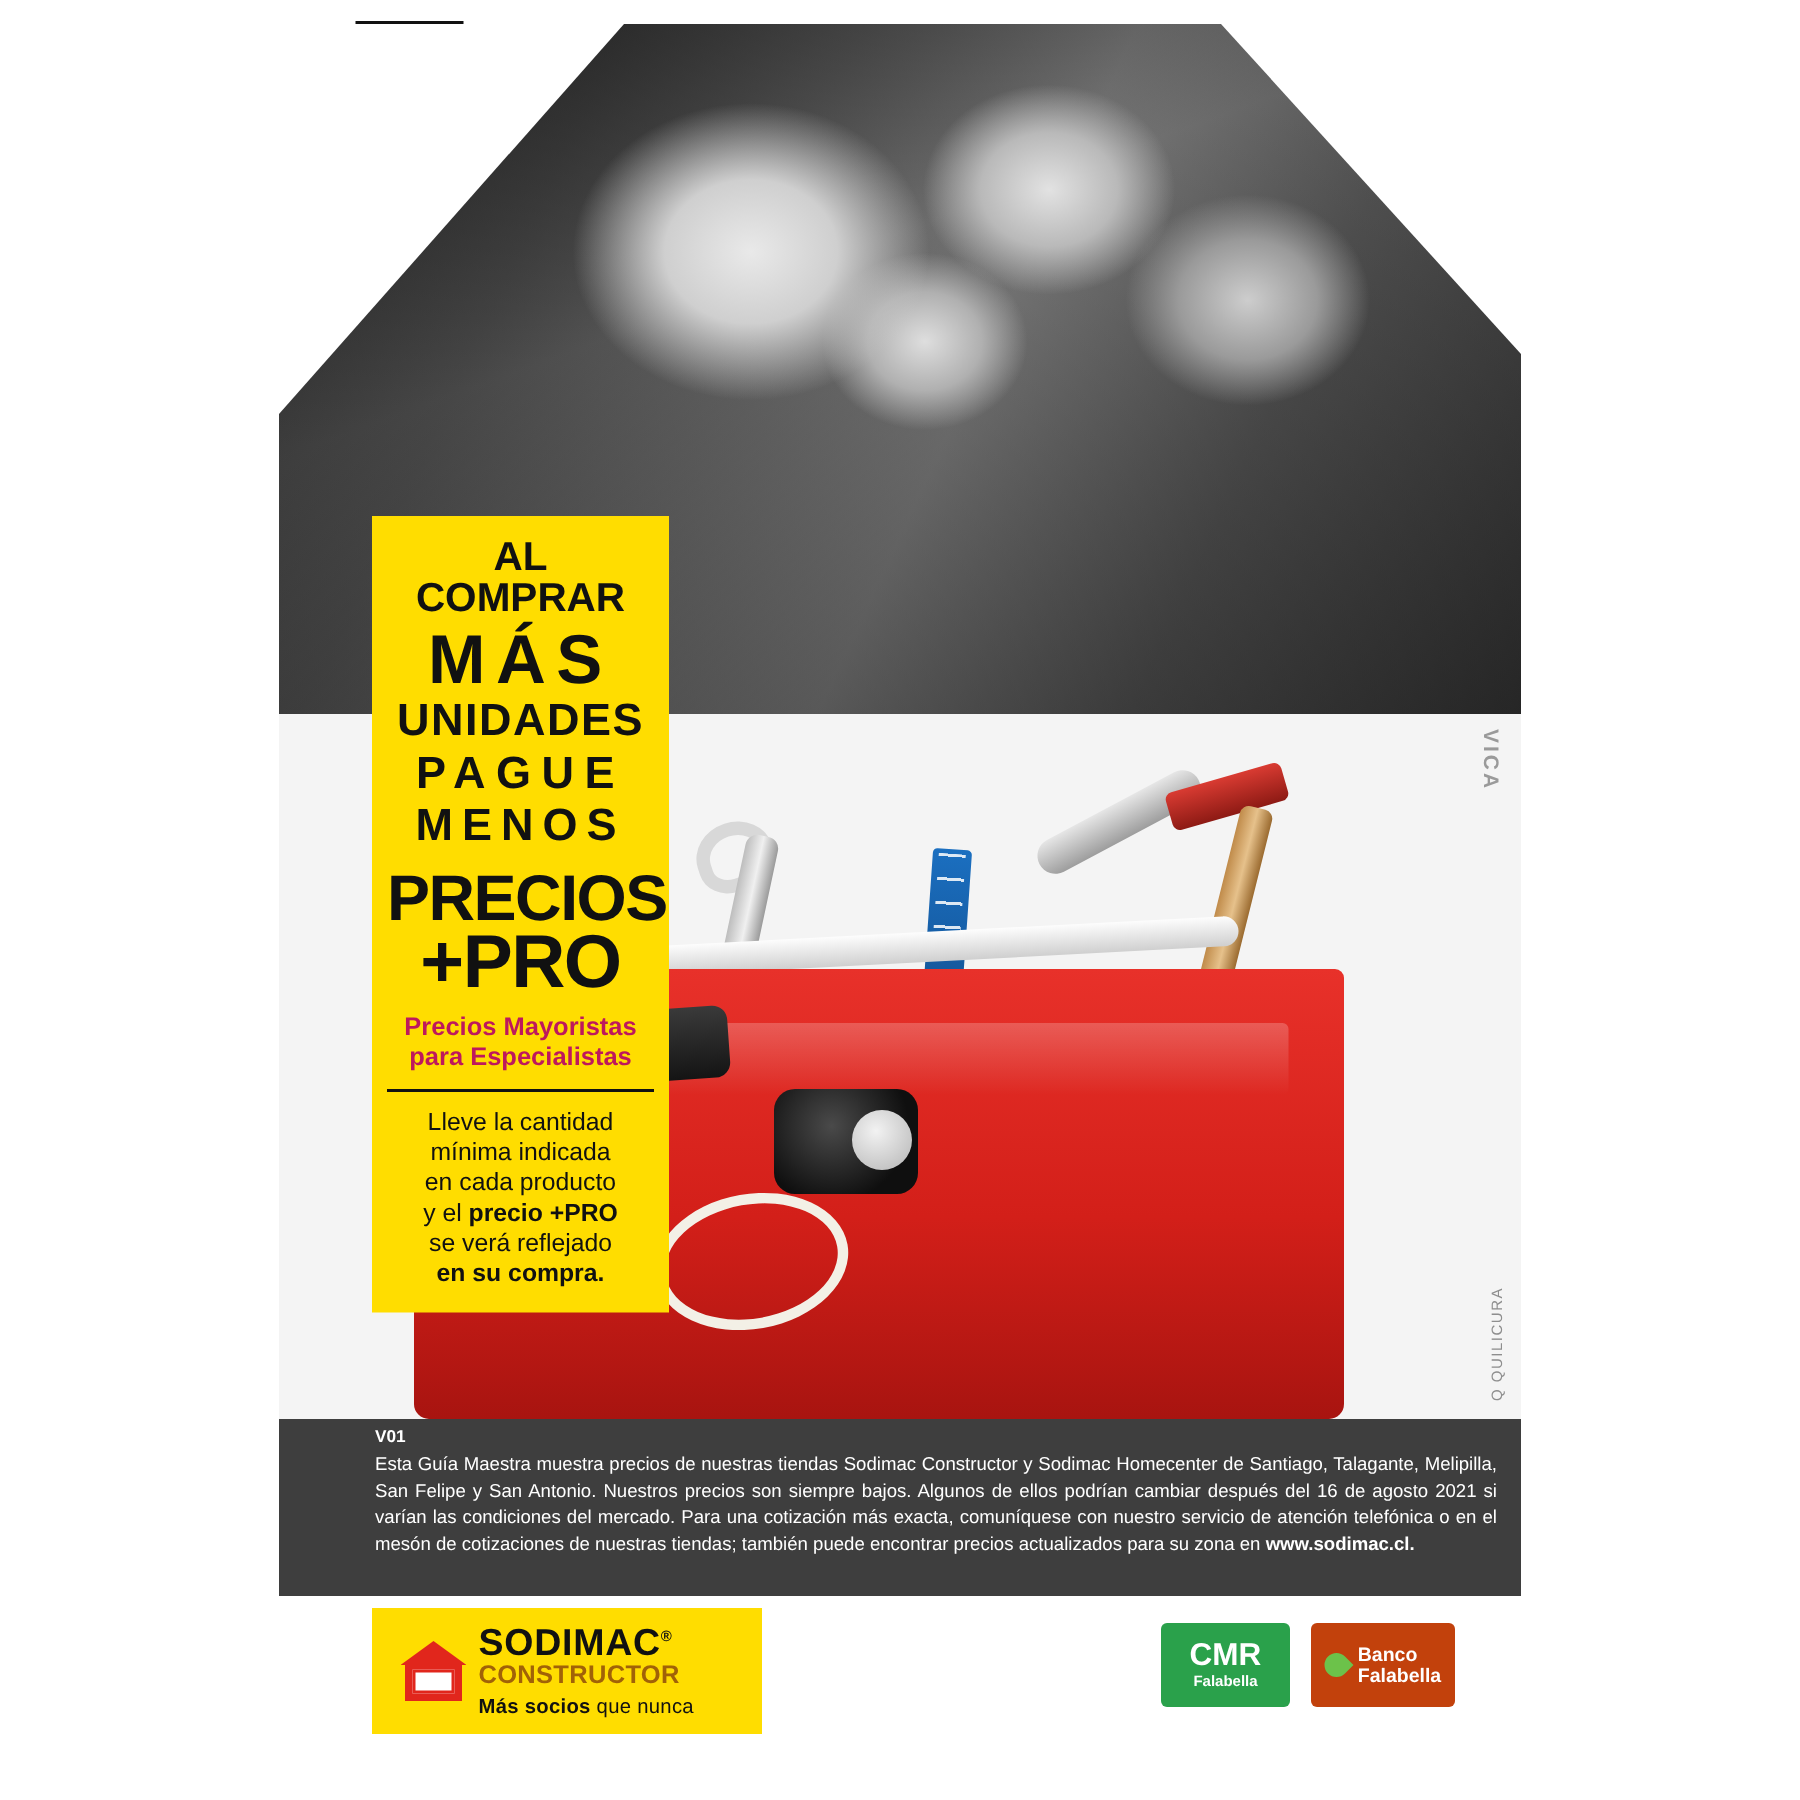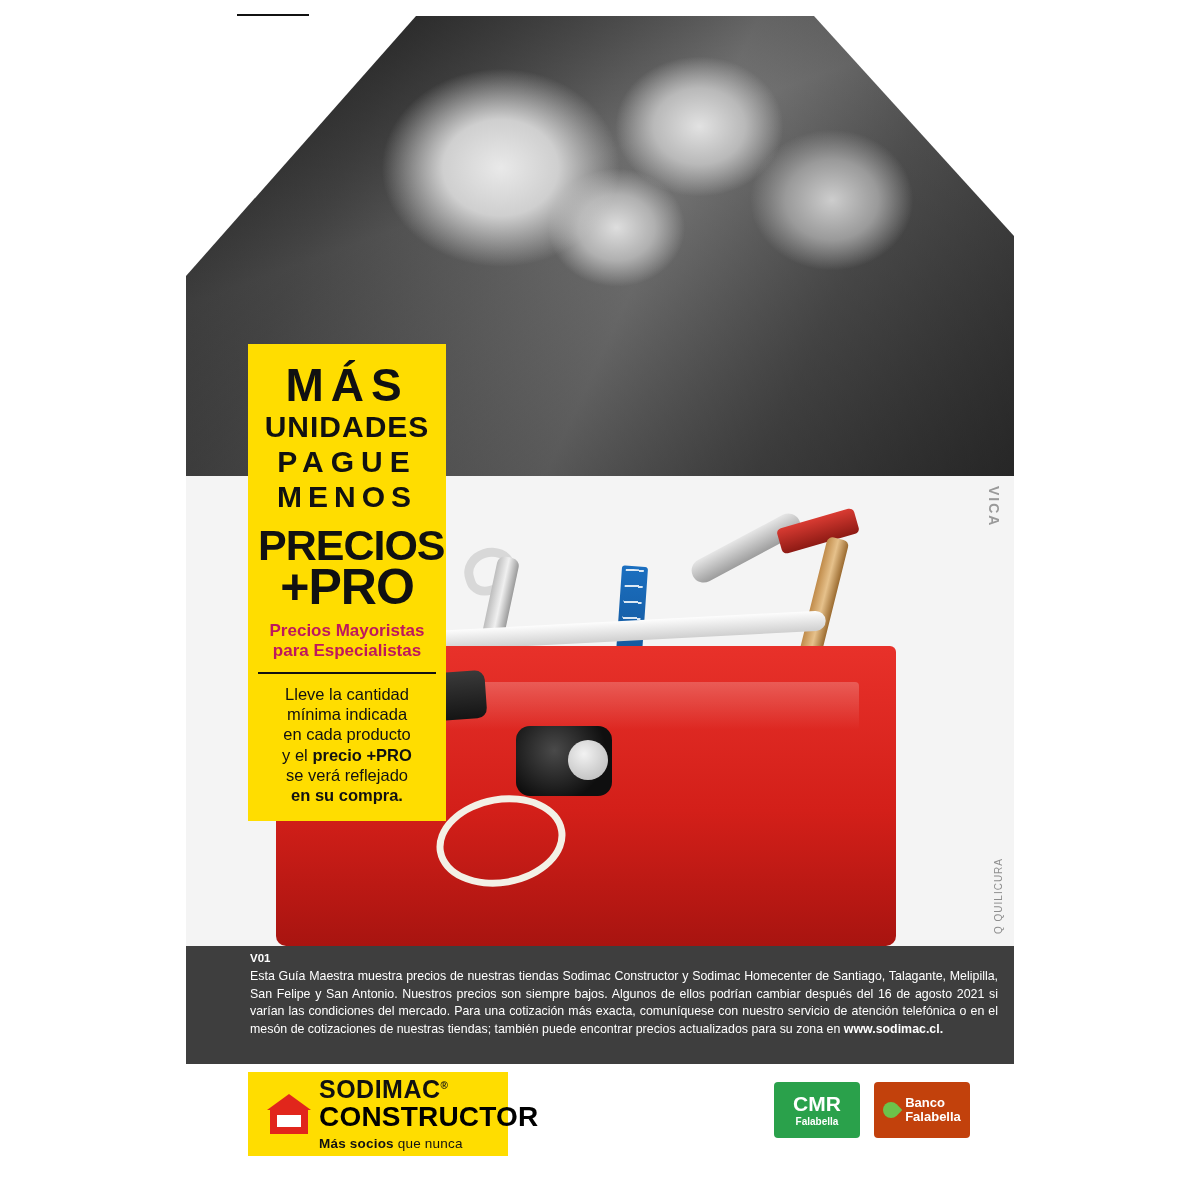--- a/index.html
+++ b/index.html
@@ -337,21 +337,21 @@
   .brand-icon .win {
     position: absolute; left: 8px; top: 19px; width: 28px; height: 16px;
     background: #ffffff;
     border: 2px solid #e1261c;
   }
   .brand-text .b1 {
     font-size: 25px; font-weight: 800; color: #111; line-height: 1; letter-spacing: .5px;
   }
   .brand-text .b1 sup { font-size: 10px; vertical-align: super; }
   .brand-text .b2 {
-    font-size: 28px; font-weight: 800; color: #000000; line-height: 1.05; letter-spacing: .2px;
+    font-size: 17px; font-weight: 800; color: #a16207; line-height: 1.05; letter-spacing: .2px;
   }
   .brand-text .b3 {
     font-size: 13.5px; font-weight: 700; color: #111; margin-top: 4px; letter-spacing: .2px;
   }
   .brand-text .b3 .thin { font-weight: 400; }
 
   .app-col {
     position: absolute;
     left: 334px; top: 8px;
     width: 230px;
@@ -442,20 +442,21 @@
       <div class="toolbox"></div>
       <div class="tool-shape t-drill"></div>
       <div class="tool-shape t-drill-bit"></div>
       <div class="tool-shape t-tape"></div>
       <div class="tool-shape t-rope"></div>
       <div class="quilicura-mark">Q QUILICURA</div>
     </div>
   </div>
 
   <div class="callout">
+    <div class="l1">AL COMPRAR</div>
     <div class="l2">MÁS</div>
     <div class="l3">UNIDADES</div>
     <div class="l4">PAGUE</div>
     <div class="l5">MENOS</div>
 
     <div class="precios-block">
       <span class="precios-word">PRECIOS</span>
       <span class="precios-pro">+PRO</span>
     </div>
 

